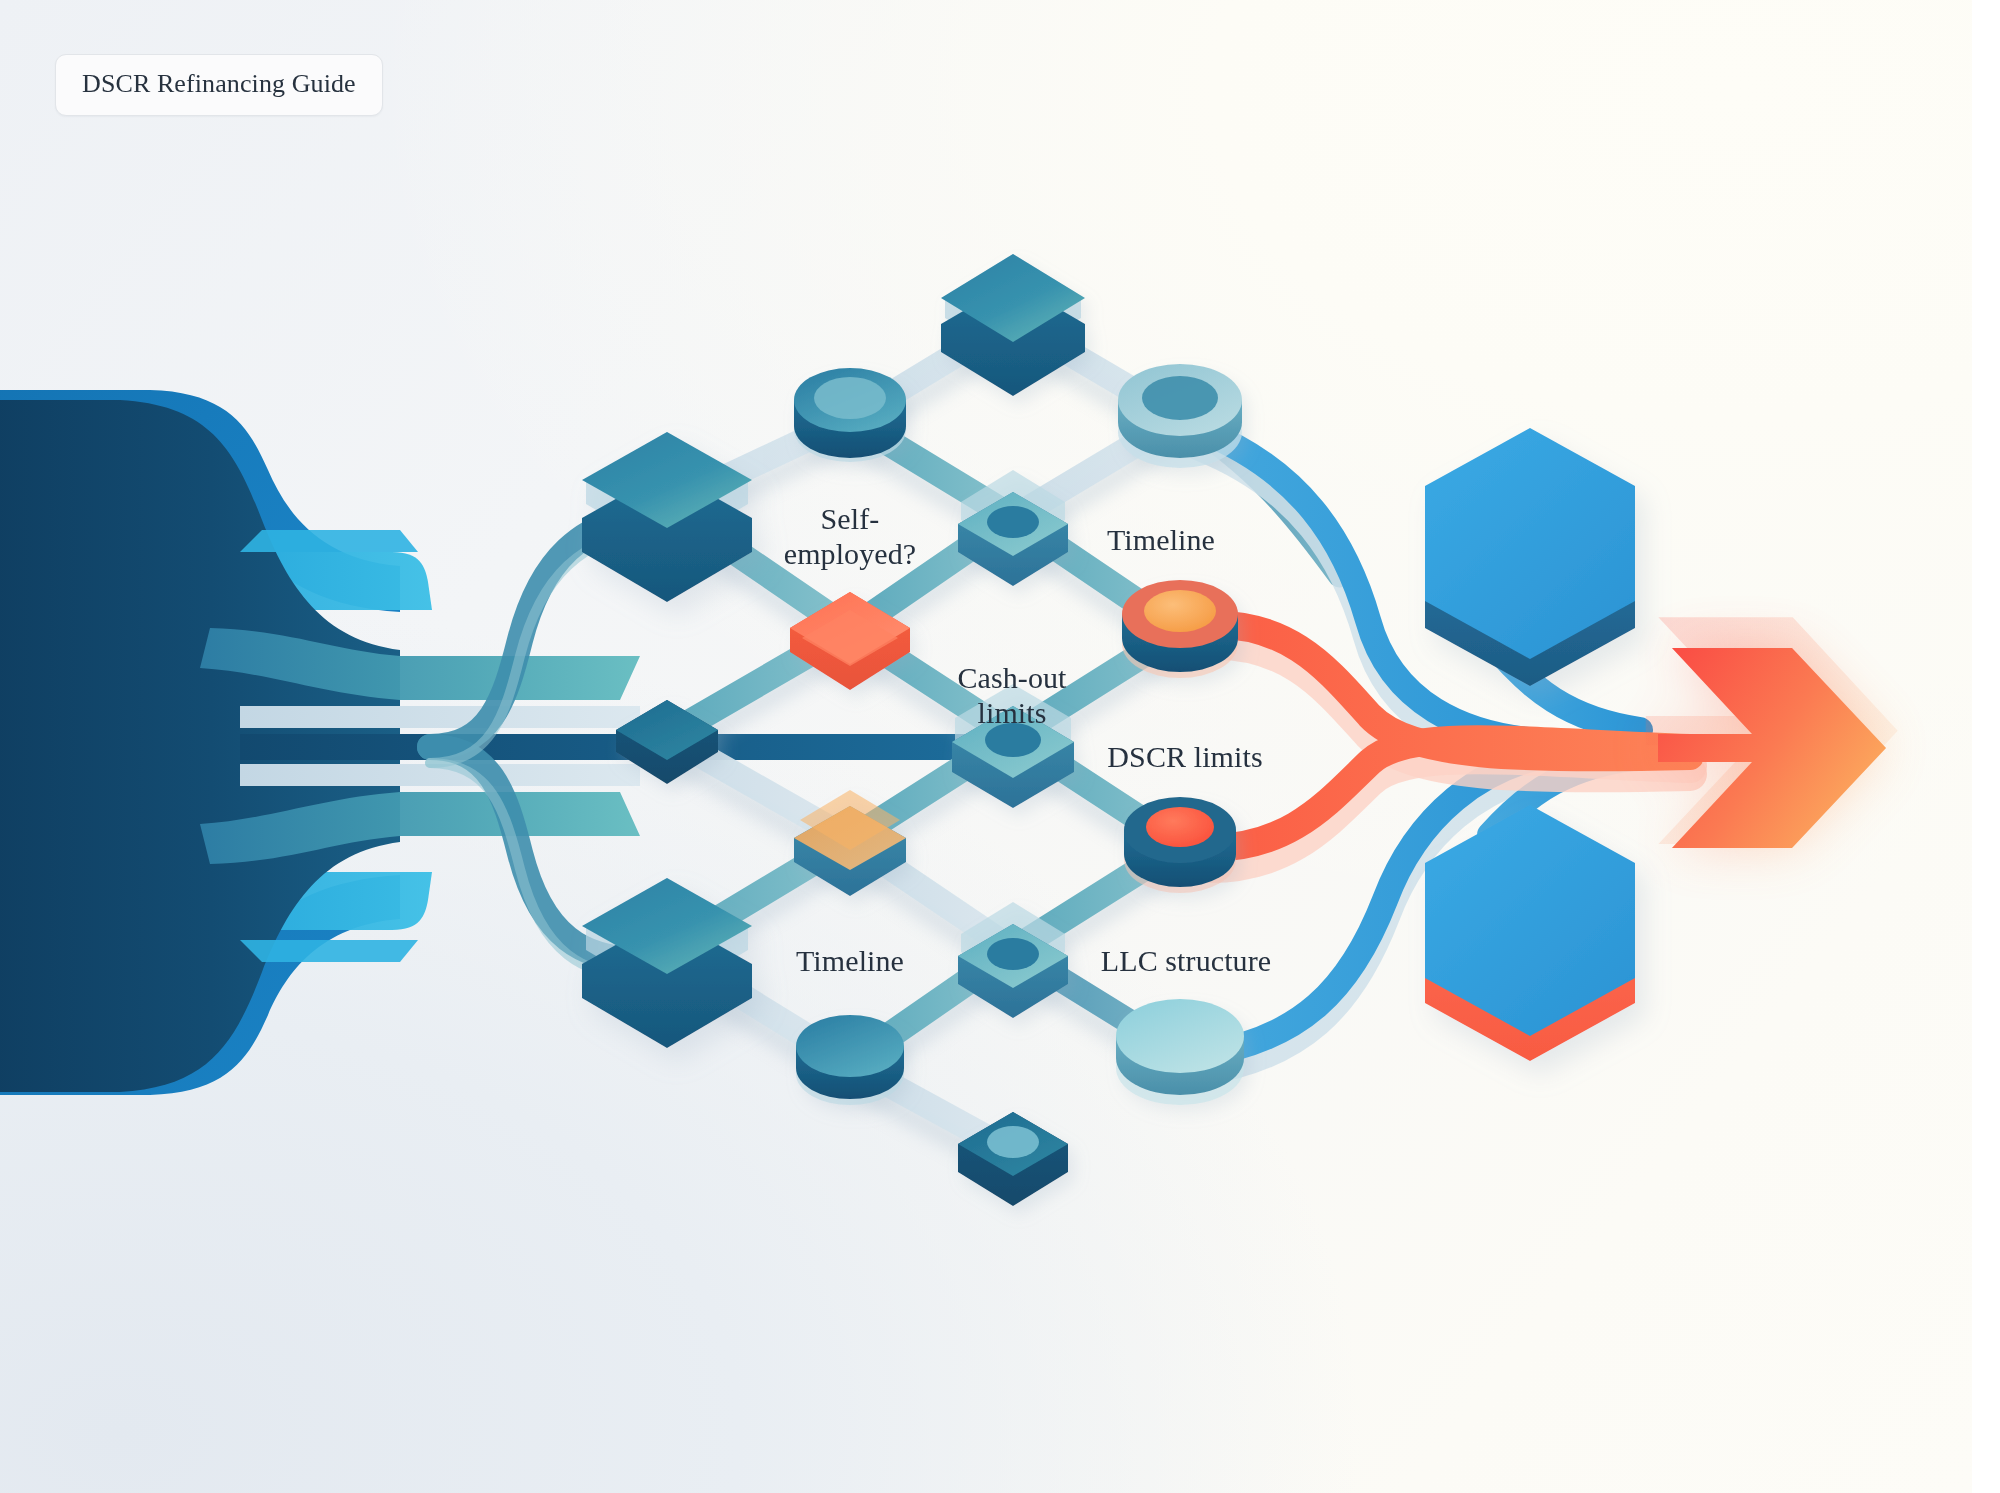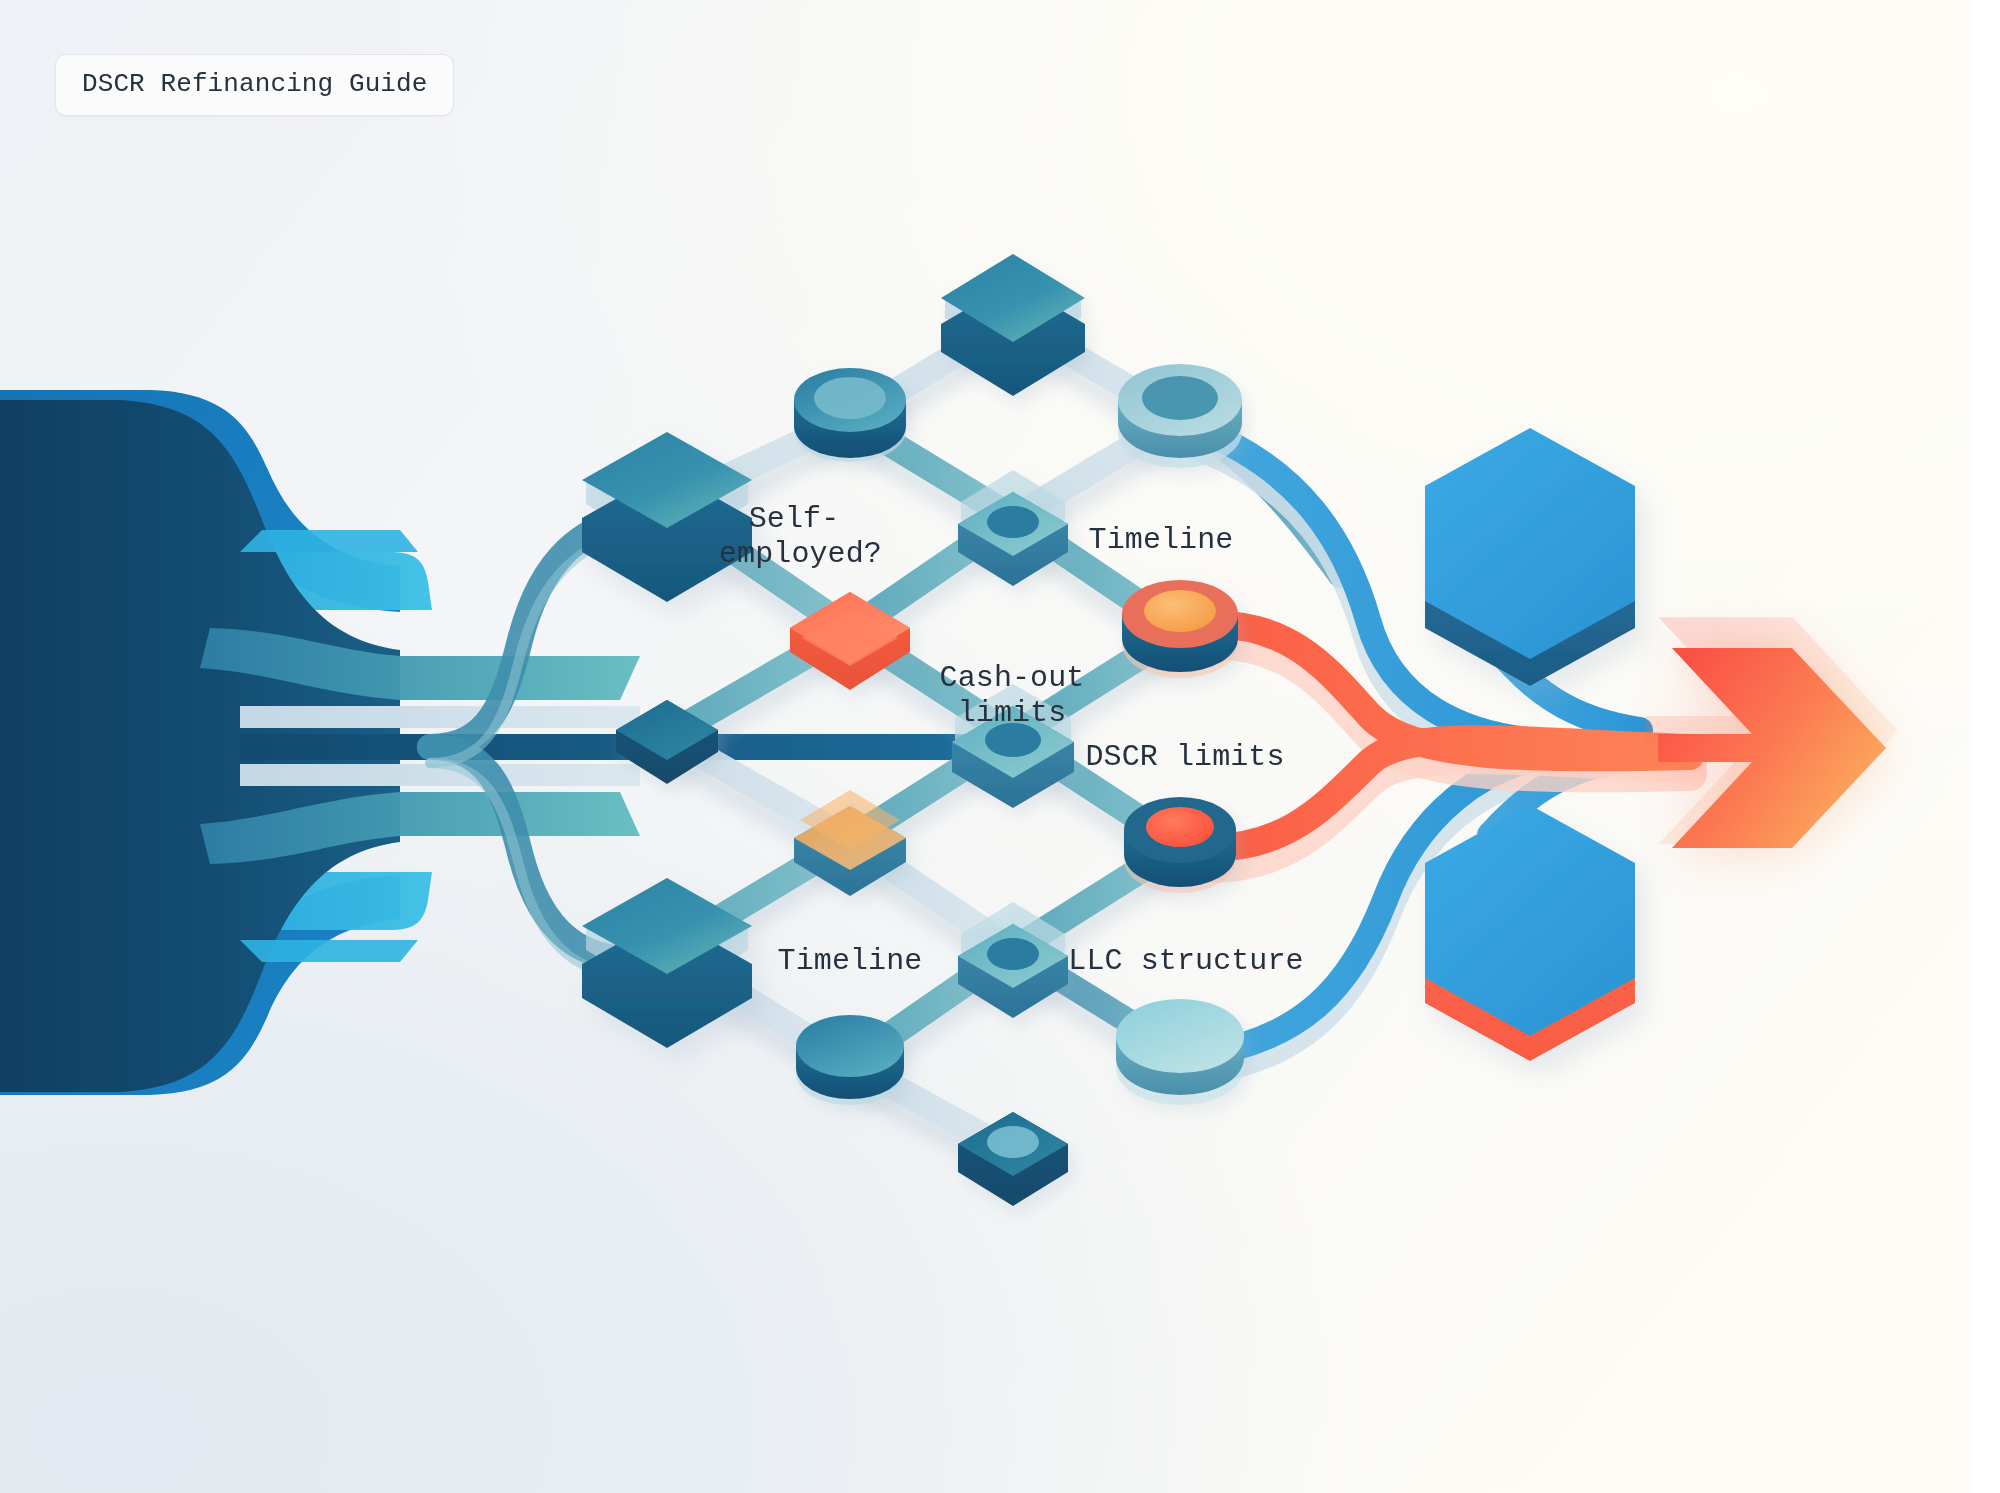--- a/index.html
+++ b/index.html
@@ -6,21 +6,21 @@
   html, body {
     margin: 0;
     padding: 0;
     background: #ffffff;
   }
   #stage {
     position: relative;
     width: 1972px;
     height: 1493px;
     overflow: hidden;
-    font-family: Liberation Mono, monospace;
+    font-family: Liberation Serif, serif;
     background:
       radial-gradient(ellipse 120% 100% at 88% 6%, #fefdf7 0%, #fdfcf6 22%, rgba(253,252,246,0) 58%),
       radial-gradient(ellipse 90% 80% at 6% 96%, #e3e9f0 0%, #e9eef3 35%, rgba(233,238,243,0) 70%),
       linear-gradient(128deg, #eef1f5 0%, #f3f5f7 30%, #f8f8f6 58%, #fcfbf6 82%, #fdfcf7 100%);
   }
 
   
   .badge {
     position: absolute;
     left: 55px;
@@ -453,21 +453,21 @@
 
     <g filter="url(#tinyShadow)">
       <path d="M1013 1112 L1068 1144 L1068 1172 L1013 1206 L958 1172 L958 1144 Z" fill="url(#gCubeSideNavy)"></path>
       <path d="M1013 1112 L1068 1144 L1013 1176 L958 1144 Z" fill="url(#gCubeTopNavy)"></path>
       <ellipse cx="1013" cy="1142" rx="26" ry="16" fill="#7cc2d4" opacity="0.85"></ellipse>
     </g>
   </svg>
 
   <div class="badge">DSCR Refinancing Guide</div>
 
-  <div class="nlabel wrap" style="left:794px; top:537px;">Self-
+  <div class="nlabel wrap" style="left:850px; top:537px;">Self-
 employed?</div>
 
   <div class="nlabel" style="left:1161px; top:540px;">Timeline</div>
 
   <div class="nlabel wrap" style="left:1012px; top:648px;margin-top:48px;">Cash-out
 limits</div>
 
   <div class="nlabel" style="left:1185px; top:757px;">DSCR limits</div>
 
   <div class="nlabel" style="left:850px; top:961px;">Timeline</div>

